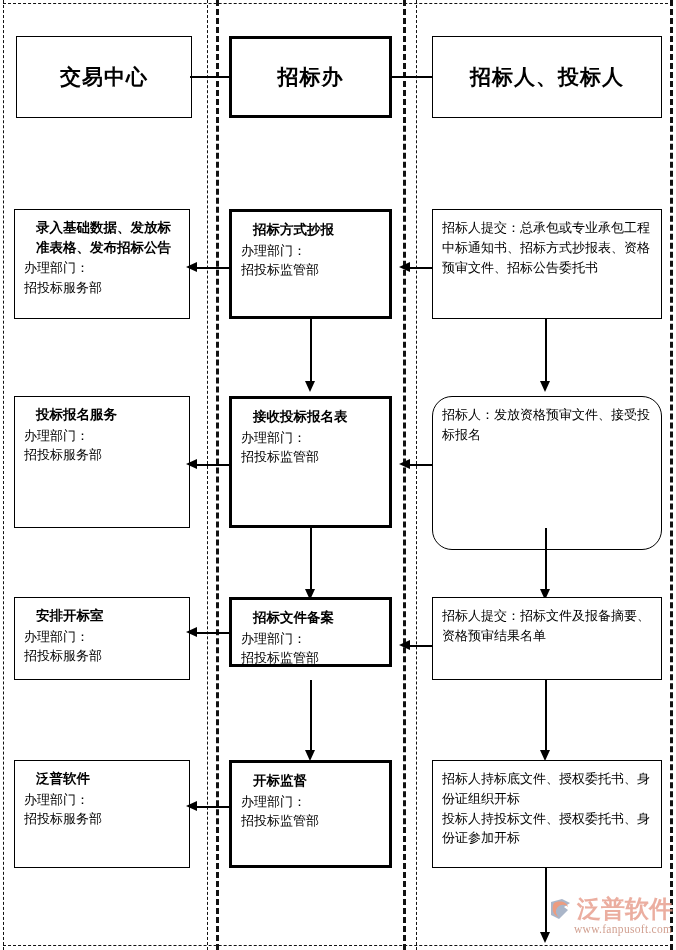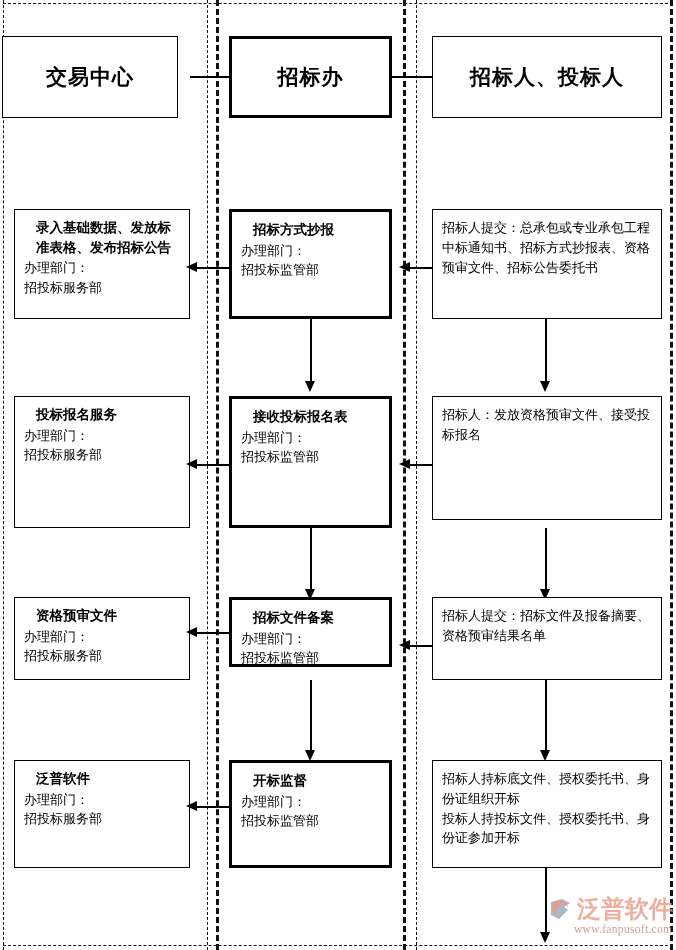--- a/index.html
+++ b/index.html
@@ -117,21 +117,21 @@
   <div class="edge-top edge-thin-h" style="top:3px;left:3px;right:3px;"></div>
   <div class="edge-top edge-thin-h" style="bottom:4px;left:3px;right:3px;"></div>
 
   <div class="lane-rule rule-thin" style="left:3px;"></div>
   <div class="lane-rule rule-thin" style="left:207px;"></div>
   <div class="lane-rule rule-thick" style="left:216px;"></div>
   <div class="lane-rule rule-thick" style="left:403px;"></div>
   <div class="lane-rule rule-thin" style="left:416px;"></div>
   <div class="lane-rule rule-thick" style="left:670px;"></div>
 
-  <div class="box hdr-box" style="left:2px;top:36px;width:176px;height:82px;">
+  <div class="box hdr-box" style="left:16px;top:36px;width:176px;height:82px;">
     <span class="hdr-text">交易中心</span>
   </div>
 
   <div class="box bold hdr-box" style="left:229px;top:36px;width:163px;height:82px;">
     <span class="hdr-text">招标办</span>
   </div>
 
   <div class="box hdr-box" style="left:432px;top:36px;width:230px;height:82px;">
     <span class="hdr-text">招标人、投标人</span>
   </div>
@@ -182,41 +182,41 @@
   </div>
 
   <div class="box bold" style="left:229px;top:396px;width:163px;height:132px;">
     <div class="box-inner">
       <p class="title">接收投标报名表</p>
       <p class="line">办理部门：</p>
       <p class="line">招投标监管部</p>
     </div>
   </div>
 
-  <div class="box" style="left:432px;top:396px;width:230px;height:124px;">
+  <div class="box" style="left:432px;top:396px;width:230px;height:154px;border-radius:20px;">
     <div class="box-inner">
       <p class="para">招标人：发放资格预审文件、接受投标报名</p>
     </div>
   </div>
 
   <div class="conn h-line" style="left:196px;top:464px;width:34px;"></div>
   <div class="arrow arrow-left" style="left:186px;top:459px;"></div>
 
   <div class="conn h-line" style="left:409px;top:464px;width:24px;"></div>
   <div class="arrow arrow-left" style="left:399px;top:459px;"></div>
 
   <div class="conn v-line" style="left:310px;top:528px;width:1.6px;height:67px;"></div>
   <div class="arrow arrow-down" style="left:305px;top:589px;"></div>
 
   <div class="conn v-line" style="left:545px;top:528px;width:1.6px;height:67px;"></div>
   <div class="arrow arrow-down" style="left:540px;top:589px;"></div>
 
   <div class="box" style="left:14px;top:597px;width:176px;height:83px;">
     <div class="box-inner">
-      <p class="title">资格预审文件</p>
+      <p class="title">安排开标室</p>
       <p class="line">办理部门：</p>
       <p class="line">招投标服务部</p>
     </div>
   </div>
 
   <div class="box bold" style="left:229px;top:597px;width:163px;height:70px;">
     <div class="box-inner">
       <p class="title">招标文件备案</p>
       <p class="line">办理部门：</p>
       <p class="line">招投标监管部</p>

